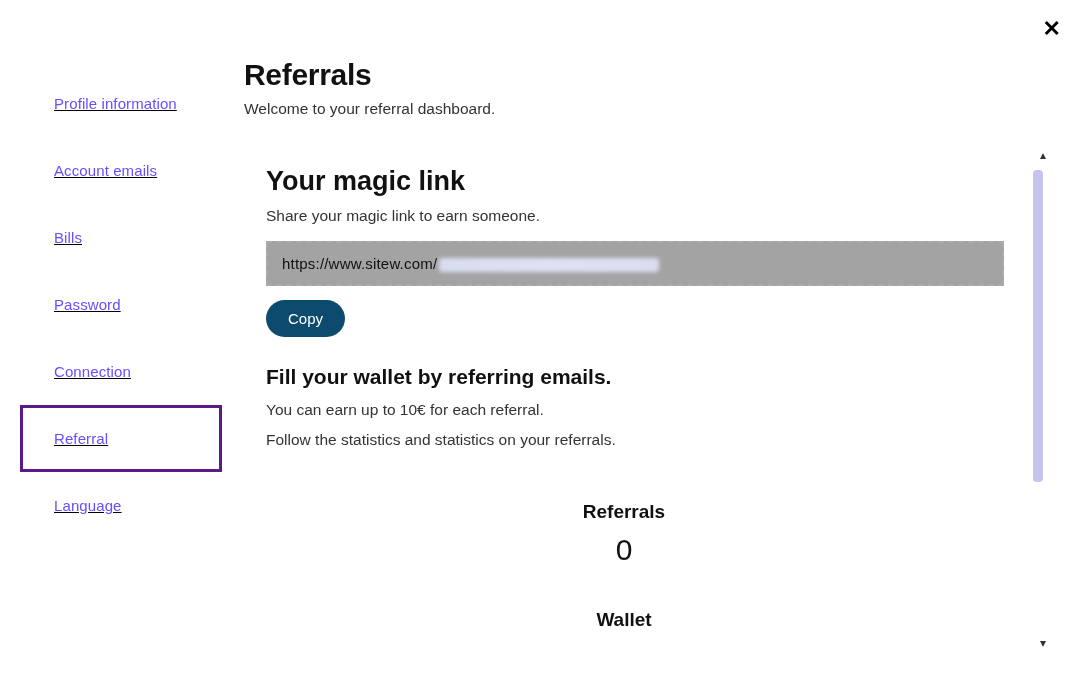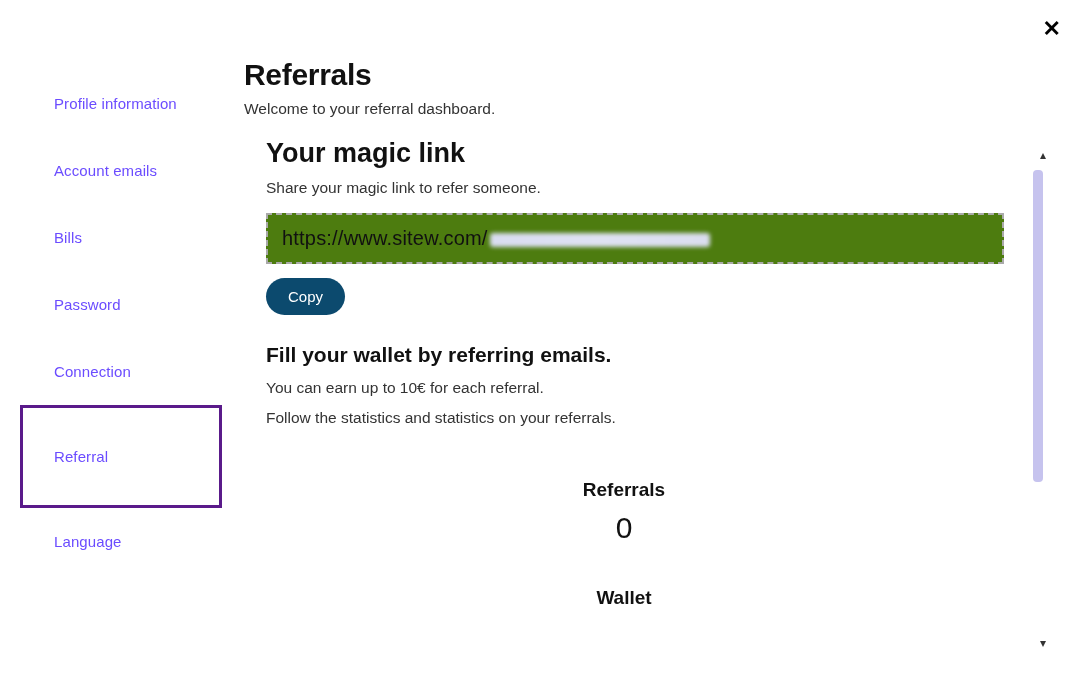--- a/index.html
+++ b/index.html
@@ -26,33 +26,34 @@
       line-height: 1;
     }
     .container {
       display: flex;
       height: 100%;
     }
     .sidebar {
       width: 222px;
       padding-top: 70px;
       padding-left: 20px;
+      text-decoration: underline;
     }
     .sidebar-item {
       display: block;
       padding: 25px 34px;
       color: #6b4cff;
       font-size: 15px;
       font-weight: 400;
       cursor: pointer;
       letter-spacing: 0.1px;
     }
     .sidebar-item.active {
       border: 3px solid #5a1a8a;
-      padding: 40px 31px;
+      padding: 22px 31px;
       color: #6b4cff;
     }
     .main {
       flex: 1;
       padding: 58px 60px 20px 22px;
       position: relative;
       overflow-y: auto;
     }
     .main-inner {
       max-width: 760px;
@@ -60,21 +61,21 @@
     .page-title {
       font-size: 30px;
       font-weight: 800;
       color: #111;
       letter-spacing: -0.3px;
       margin-bottom: 8px;
     }
     .subtitle {
       font-size: 15.5px;
       color: #333;
-      margin-bottom: 20px;
+      margin-bottom: 48px;
     }
     .section {
       padding-left: 22px;
       margin-bottom: 28px;
     }
     .section h2 {
       font-size: 27px;
       font-weight: 700;
       color: #111;
       margin-bottom: 10px;
@@ -82,23 +83,23 @@
     .section p {
       font-size: 15.5px;
       color: #333;
       margin-bottom: 8px;
     }
     .link-box {
       border: 2px dashed #aaa;
       padding: 12px 14px;
       margin-top: 16px;
       margin-bottom: 14px;
-      font-size: 20px;
-      color: #111;
-      background: #4d7c0f;
+      font-size: 15px;
+      color: #111;
+      background: #a3a3a3;
       width: 100%;
     }
     .link-prefix {
       letter-spacing: 0.2px;
     }
     .link-blur {
       display: inline-block;
       width: 220px;
       height: 14px;
       background: linear-gradient(90deg, #d9ddf1 0%, #dfe2f3 50%, #dbdef0 100%);
@@ -190,21 +191,21 @@
     <div class="sidebar-item">Language</div>
   </nav>
 
   <main class="main">
     <div class="main-inner">
       <h1 class="page-title">Referrals</h1>
       <p class="subtitle">Welcome to your referral dashboard.</p>
 
       <div class="section">
         <h2>Your magic link</h2>
-        <p>Share your magic link to refer someone.</p>
+        <p>Share your magic link to earn someone.</p>
         <div class="link-box">
           <span class="link-prefix">https://www.sitew.com/</span><span class="link-blur"></span>
         </div>
         <button class="copy-btn">Copy</button>
       </div>
 
       <div class="section2">
         <h2>Fill your wallet by referring emails.</h2>
         <p>You can earn up to 10€ for each referral.</p>
         <p>Follow the statistics and statistics on your referrals.</p>

